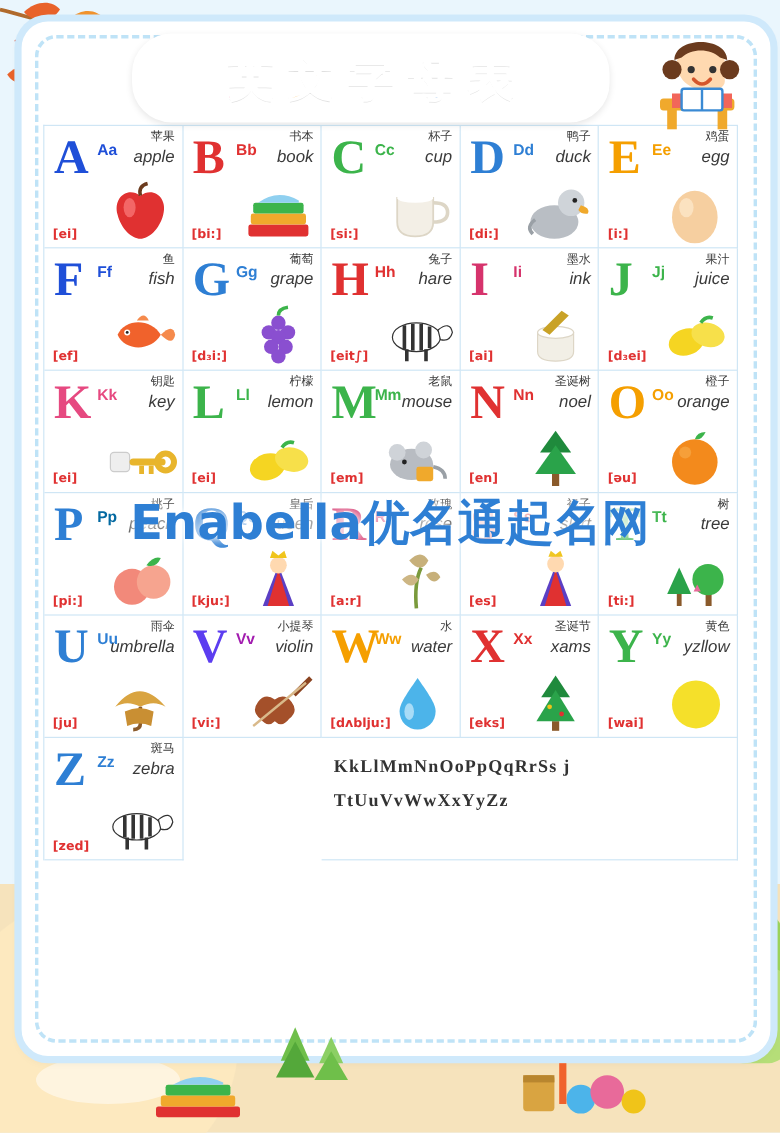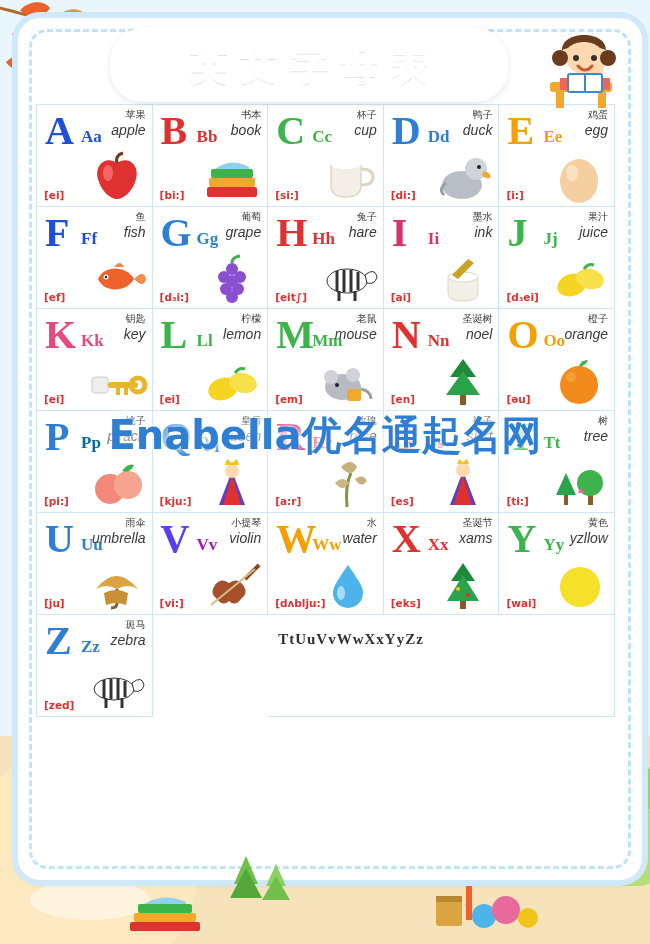--- a/index.html
+++ b/index.html
@@ -55,22 +55,22 @@
     position:relative;height:102px;
     border-right:1px solid #cfe6f5;border-bottom:1px solid #cfe6f5;
     box-sizing:border-box;overflow:hidden;
   }
   .big{
     position:absolute;left:8px;top:6px;
     font-size:40px;font-weight:bold;line-height:1;
     font-family:"Liberation Serif", serif;
   }
   .pair{
-    position:absolute;left:44px;top:23px;font-size:17px;font-weight:bold;
-    font-family:Liberation Serif, serif;line-height:1;
+    position:absolute;left:44px;top:13px;font-size:13px;font-weight:bold;
+    font-family:Liberation Sans, sans-serif;line-height:1;
   }
   .word{
     position:absolute;right:6px;top:4px;text-align:right;
     font-size:10px;color:#3a3a3a;line-height:1.25;width:70px;
   }
   .word .cn{font-family:"DejaVu Sans", sans-serif;font-size:10px;display:block;}
   .word .en{display:block;font-size:14px;font-style:italic;}
   .pho{
     position:absolute;left:7px;bottom:5px;font-size:10.5px;font-weight:bold;
     font-family:"DejaVu Sans", sans-serif;
@@ -575,20 +575,21 @@
       </g>
       <path d="M46 22 q10-8 12 2 q-2 8-10 6Z" fill="#fff" stroke="#333"></path>
       <g stroke="#333" stroke-width="3">
           <line x1="20" y1="37" x2="20" y2="47"></line>
           <line x1="36" y1="37" x2="36" y2="47"></line>
         </g>
     </svg>
   </div>
 
   <div class="strip">
+    <div class="line">KkLlMmNnOoPpQqRrSs j</div>
     <div class="line">TtUuVvWwXxYyZz</div>
   </div>
 </div>
 
 <div class="watermark">Enabella优名通起名网</div>
 
 <svg class="books" viewBox="0 0 78 40">
   <rect x="2" y="28" width="70" height="9" rx="2" fill="#e03131"></rect>
   <rect x="6" y="19" width="62" height="9" rx="2" fill="#f0a92c"></rect>
   <rect x="10" y="10" width="54" height="9" rx="2" fill="#3cb44b"></rect>

